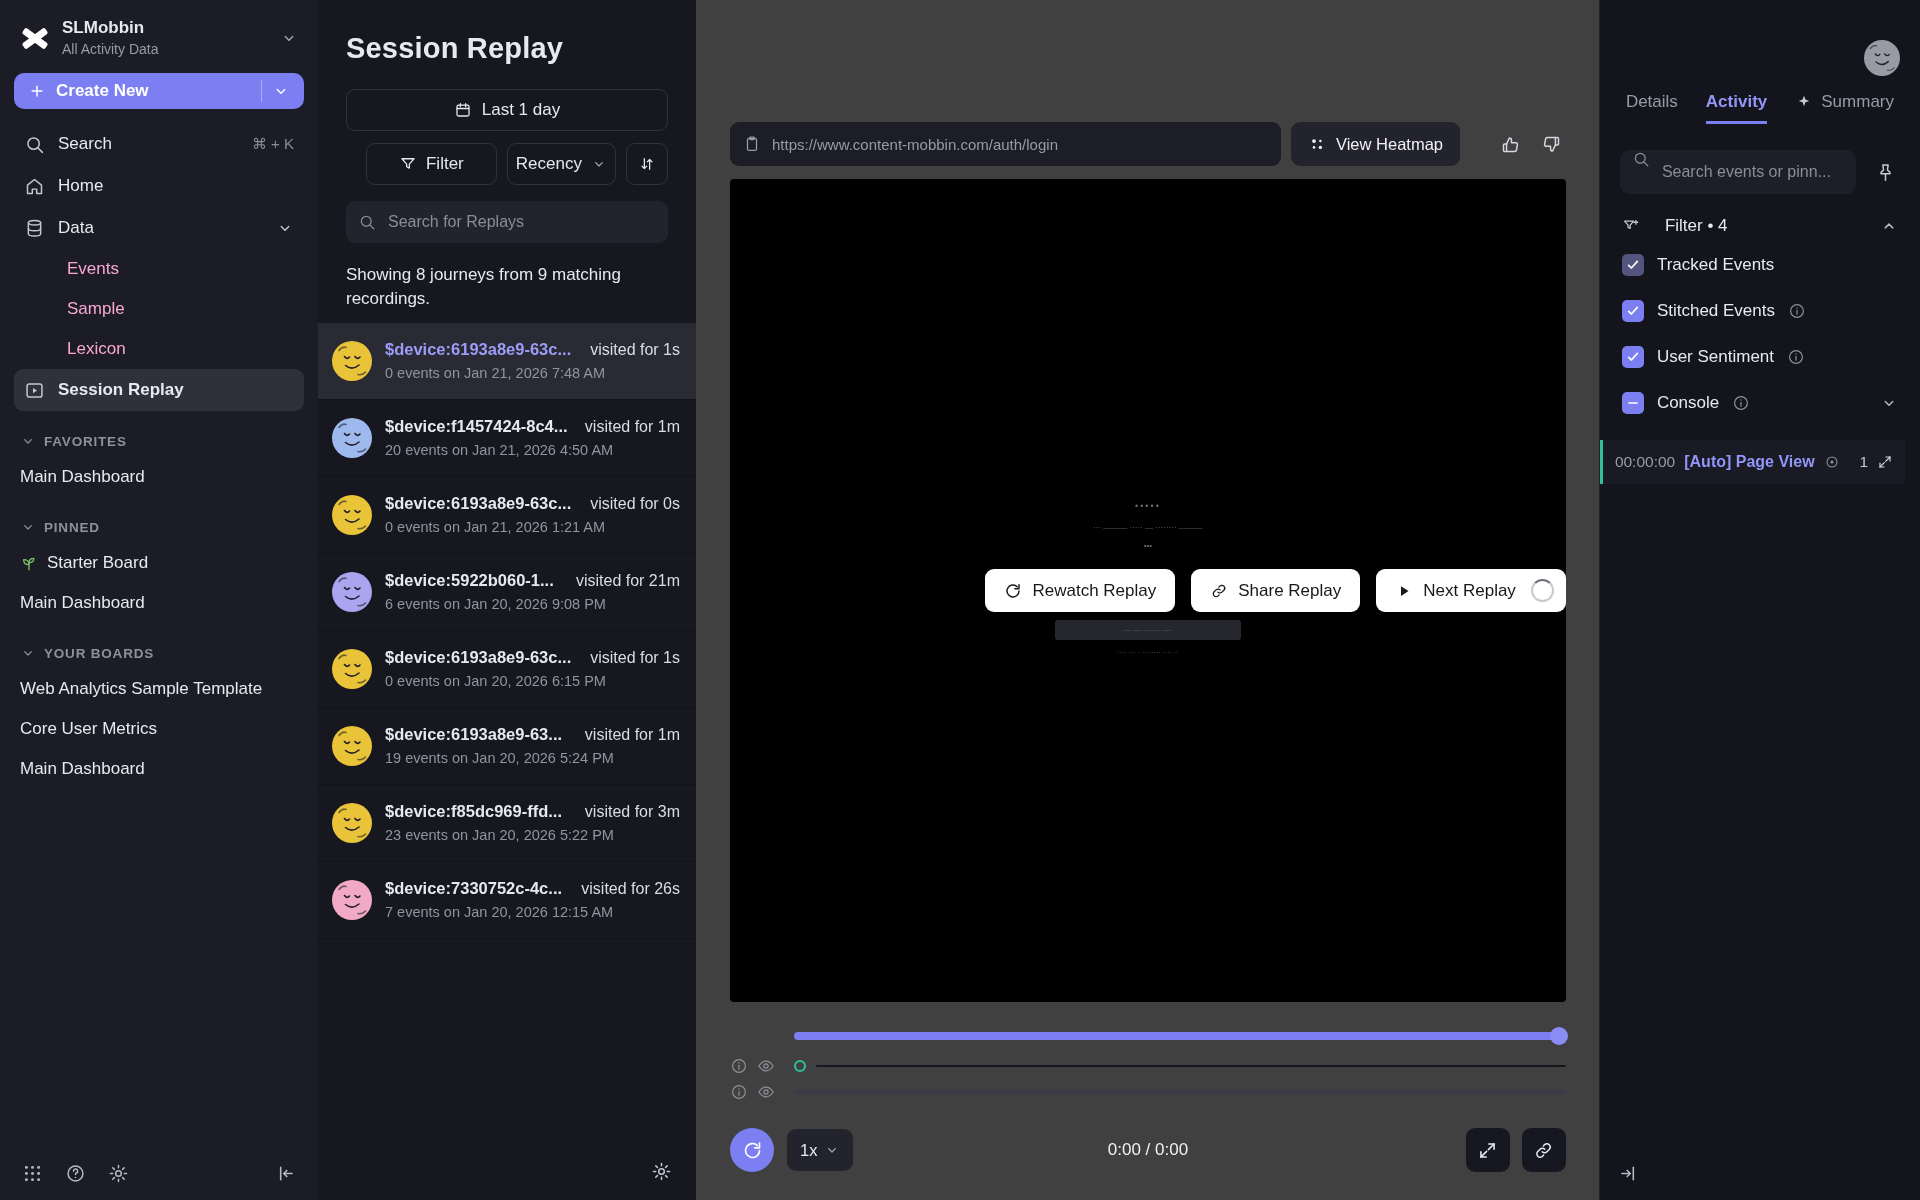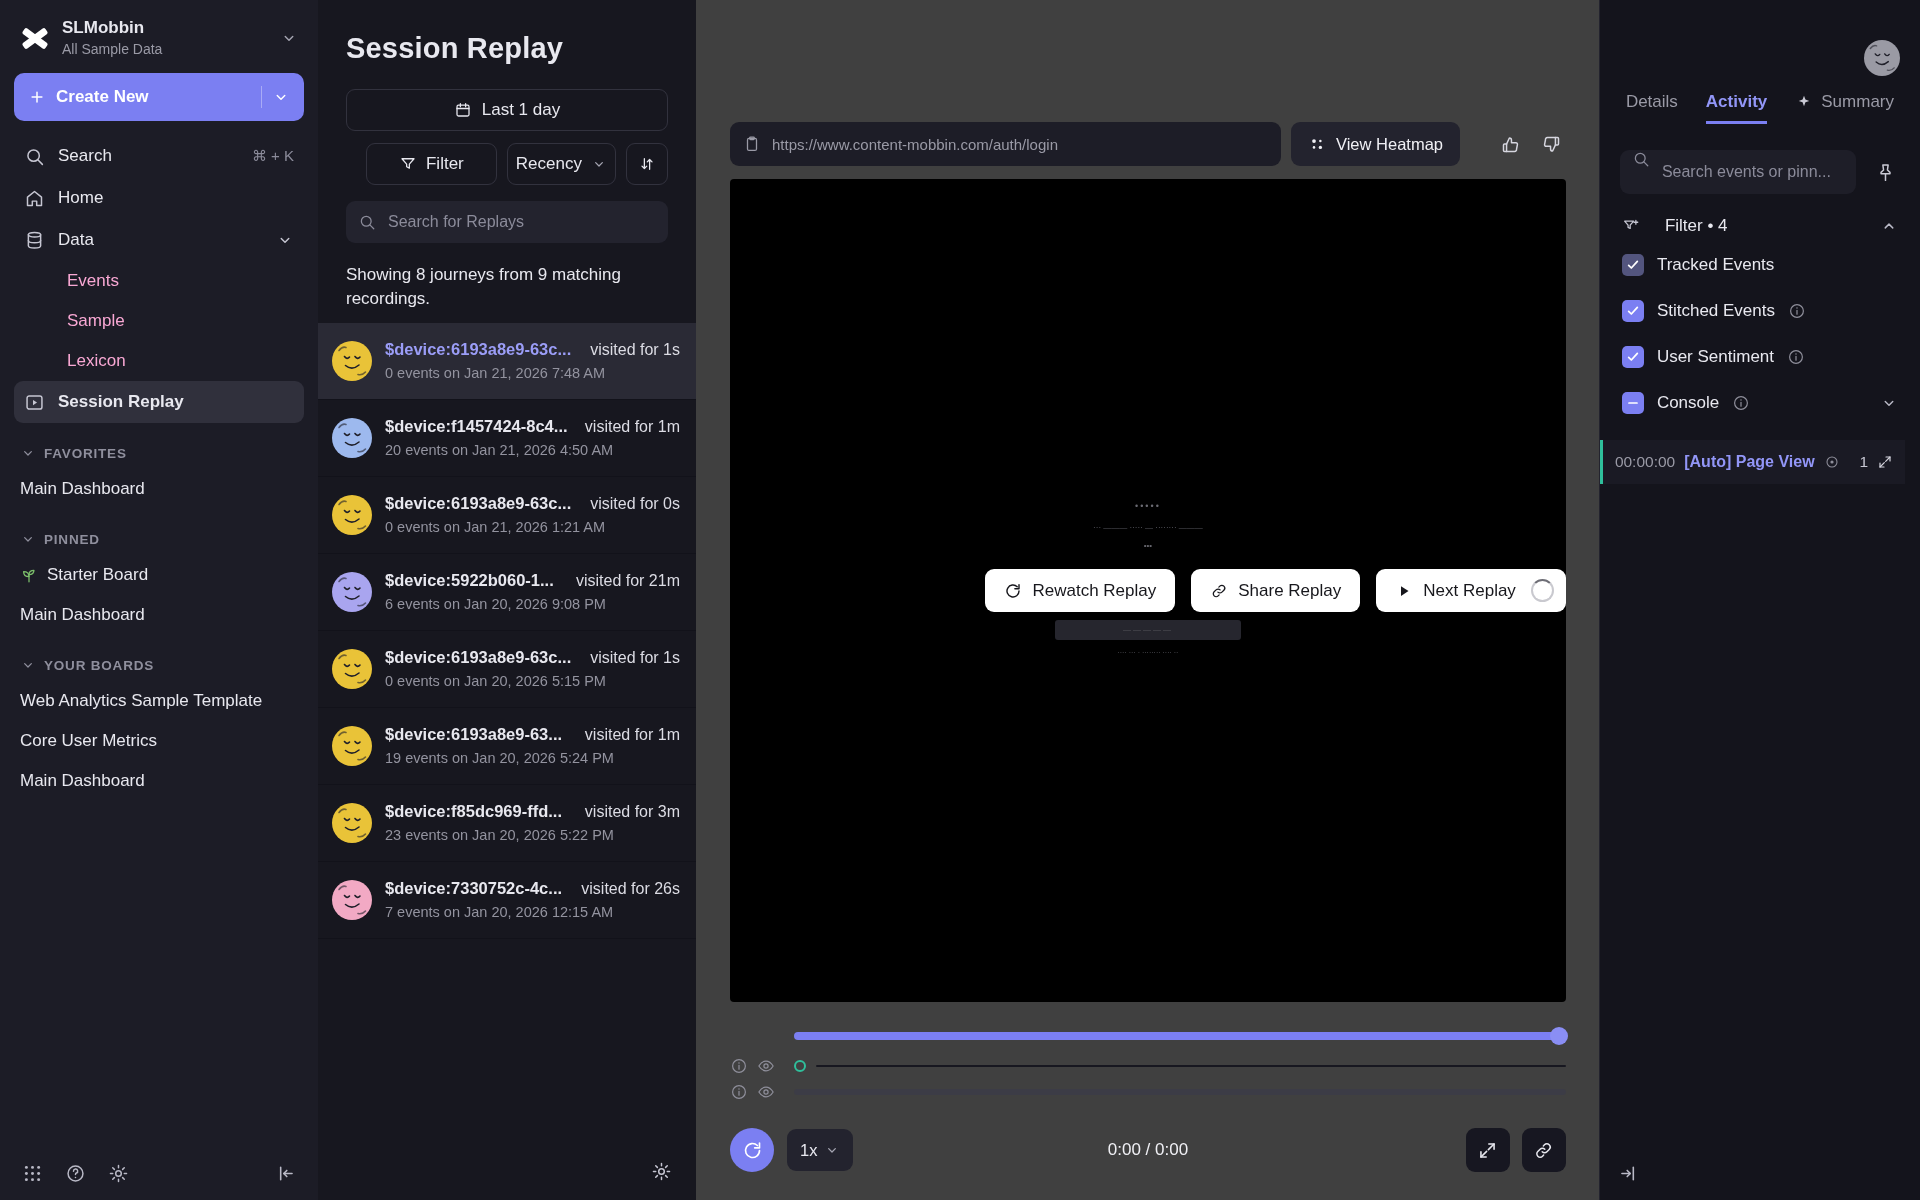--- a/index.html
+++ b/index.html
@@ -21,21 +21,21 @@
   .sidebar { flex:0 0 318px; background:#1C1C26; display:flex; flex-direction:column; padding:16px 14px 16px; }
   .workspace { display:flex; align-items:center; gap:12px; padding:2px 6px 16px; cursor:pointer; }
   .logo-x { width:30px; height:30px; position:relative; flex:none; }
   .logo-x::before,.logo-x::after { content:""; position:absolute; left:1px; right:1px; top:12px; height:7px; border-radius:2px; background:#FFF; }
   .logo-x::before { transform:rotate(36deg); }
   .logo-x::after { transform:rotate(-36deg); }
   .ws-text { flex:1; min-width:0; }
   .ws-name { font-size:17px; font-weight:700; }
   .ws-sub { font-size:14px; color:#9A9AA6; margin-top:3px; }
   .chev { color:#A5A5B2; }
-  .create-btn { display:flex; align-items:center; height:48px; background:#7B7FF2; border-radius:10px; color:#FFF; font-size:17px; font-weight:600; padding:0 14px; gap:10px; margin:0 0 14px; }
+  .create-btn { display:flex; align-items:center; height:36px; background:#7B7FF2; border-radius:10px; color:#FFF; font-size:17px; font-weight:600; padding:0 14px; gap:10px; margin:0 0 14px; }
   .create-btn .grow { flex:1; text-align:left; }
   .create-btn .sep { width:1px; height:22px; background:rgba(255,255,255,.35); }
   .nav-item { display:flex; align-items:center; gap:13px; height:42px; padding:0 10px; border-radius:9px; font-size:17px; width:100%; text-align:left; }
   .nav-item .ic { color:#C6C6D2; }
   .nav-item .grow { flex:1; text-align:left; }
   .kbd { color:#8B8B9A; font-size:15px; }
   .nav-item.active { background:#30303C; font-weight:600; }
   .nav-sub { display:flex; align-items:center; height:40px; padding:0 10px 0 53px; font-size:17px; color:#f9a8d4; border-radius:9px; width:100%; text-align:left; }
   .section-hd { display:flex; align-items:center; gap:8px; color:#8F8F9D; font-size:13.5px; font-weight:700; letter-spacing:.8px; margin:22px 6px 8px; width:calc(100% - 12px); }
   .section-item { display:flex; align-items:center; gap:9px; font-size:17px; height:40px; padding:0 6px; border-radius:8px; width:100%; text-align:left; }
@@ -279,21 +279,21 @@
         <path class="av-stroke" opacity=".6" d="M26 33.5q4.5 1 7.5-2.5"></path>
       </symbol>
   </defs>
 </svg>
 
 <aside class="sidebar">
   <div class="workspace">
     <div class="logo-x"></div>
     <div class="ws-text">
       <div class="ws-name">SLMobbin</div>
-      <div class="ws-sub">All Sample Data</div>
+      <div class="ws-sub">All Activity Data</div>
     </div>
     <svg class="ic ic-s chev">
         <use href="#i-chevdown"></use>
       </svg>
   </div>
 
   <button class="create-btn">
     <svg class="ic ic-s">
         <use href="#i-plus"></use>
       </svg>
@@ -486,21 +486,21 @@
     <button class="rp-row">
       <svg class="av" viewBox="0 0 40 40">
           <circle cx="20" cy="20" r="20" style="fill: rgb(233, 195, 56);"></circle>
           <use href="#i-face"></use>
         </svg>
       <span class="rr-text">
           <span class="rr-l1">
             <span class="rr-id">$device:6193a8e9-63c...</span>
             <span class="rr-visit">visited for 1s</span>
           </span>
-          <span class="rr-meta" style="display:block">0 events on Jan 20, 2026 5:15 PM</span>
+          <span class="rr-meta" style="display:block">0 events on Jan 20, 2026 6:15 PM</span>
         </span>
     </button>
     <button class="rp-row">
       <svg class="av" viewBox="0 0 40 40">
           <circle cx="20" cy="20" r="20" style="fill: rgb(233, 195, 56);"></circle>
           <use href="#i-face"></use>
         </svg>
       <span class="rr-text">
           <span class="rr-l1">
             <span class="rr-id">$device:6193a8e9-63...</span>

